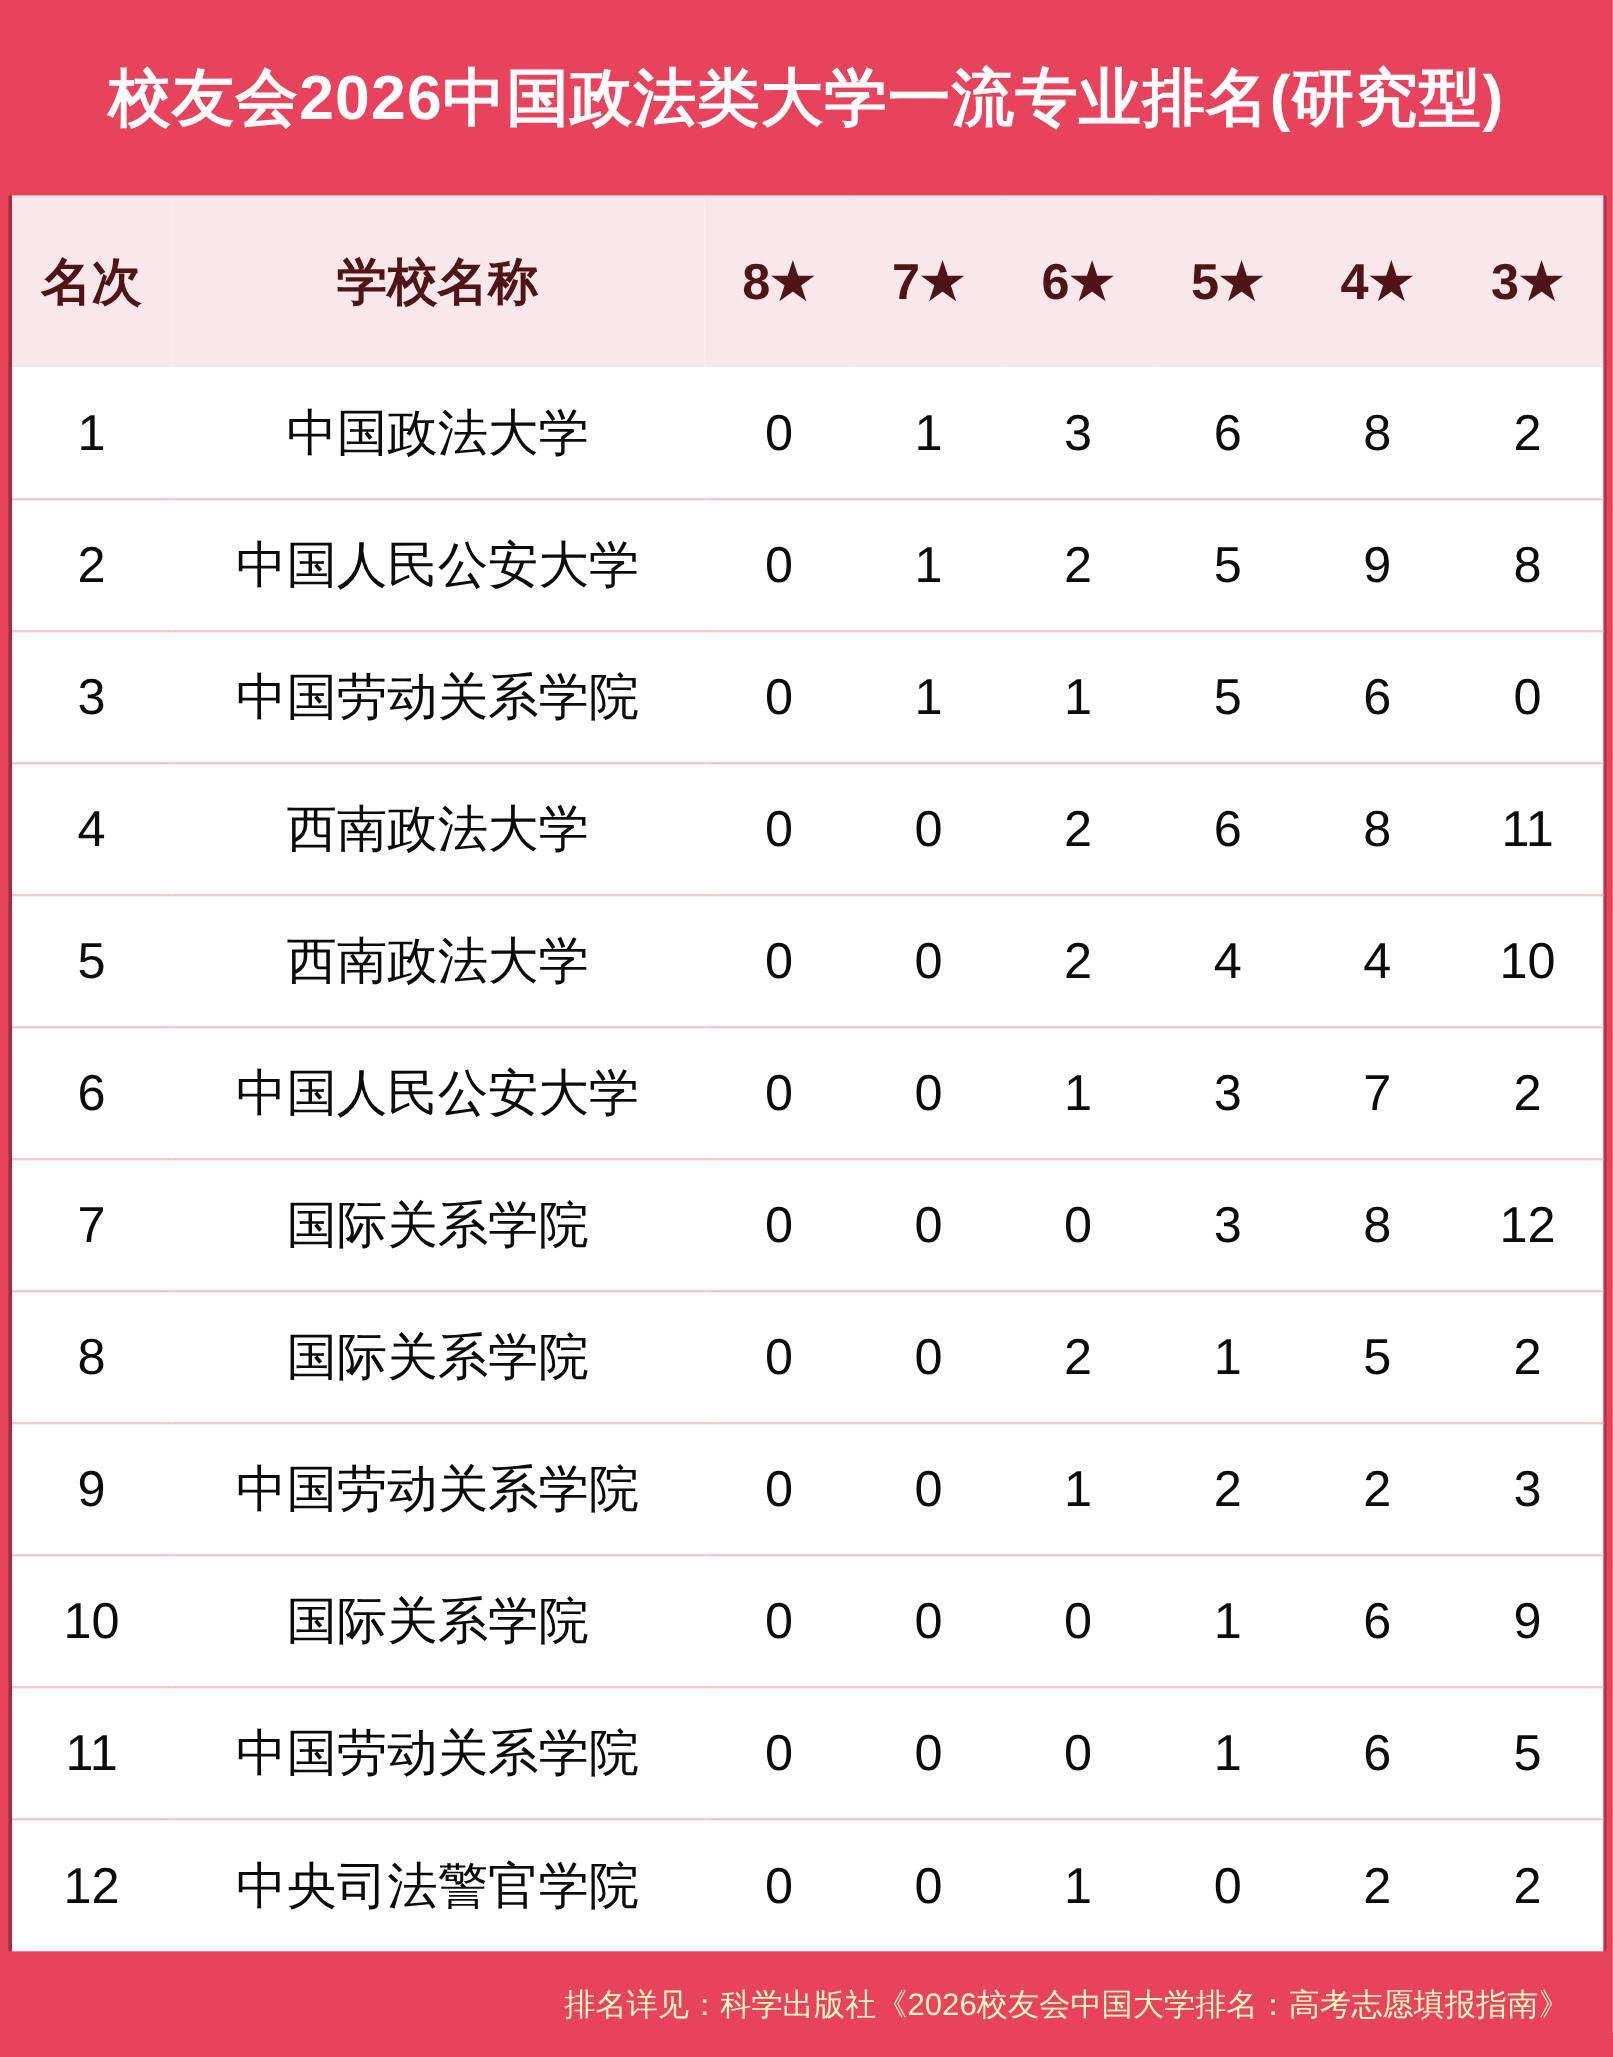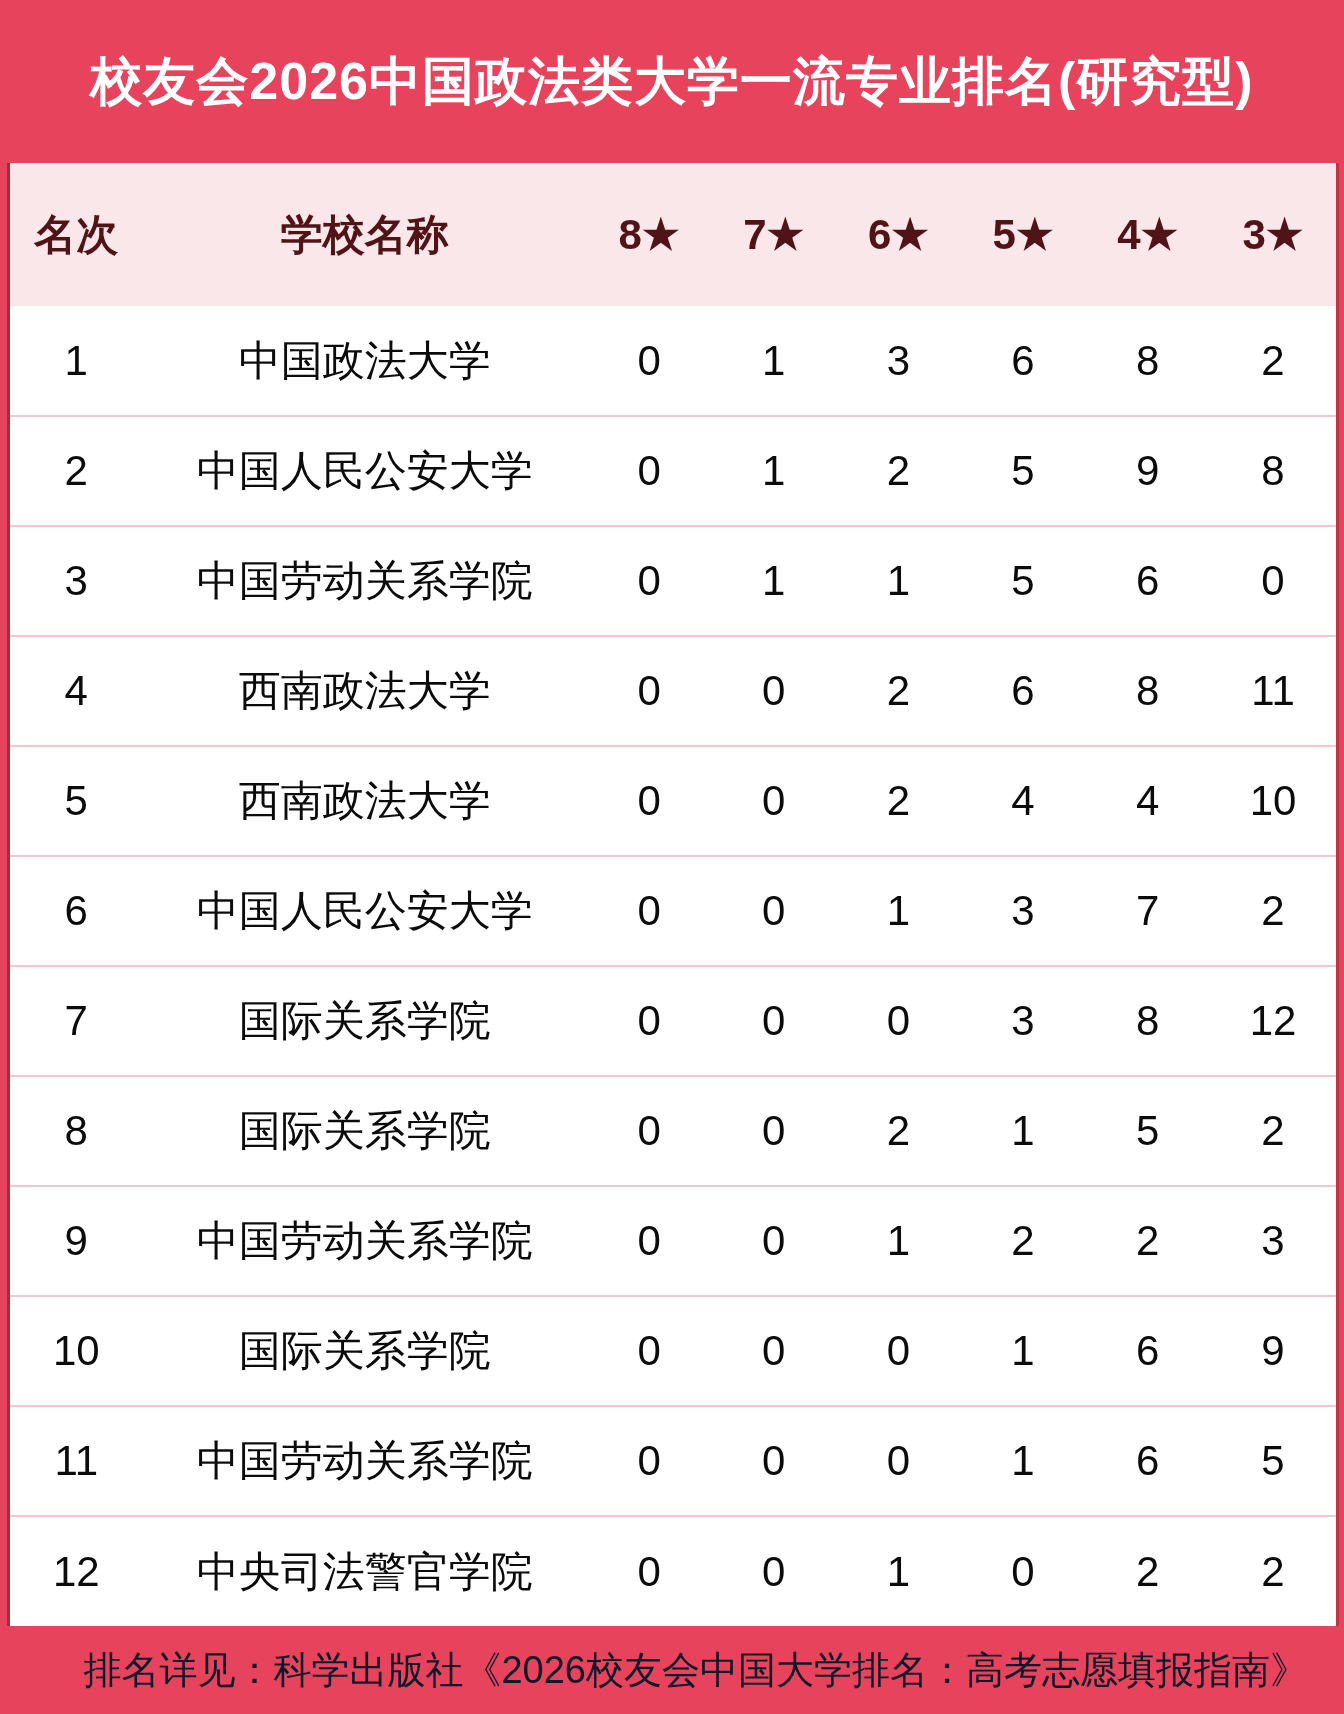--- a/index.html
+++ b/index.html
@@ -34,21 +34,21 @@
   tbody tr + tr td{border-top:2px solid #F4C6CF;}
   td{
     font-size:42px;color:#0B0B0B;text-align:center;
     padding:0;white-space:nowrap;
   }
   .footer{
     flex:1 1 auto;
     display:flex;align-items:center;justify-content:flex-end;
     padding-right:36px;box-sizing:border-box;
   }
-  .footer span{color:#0f172a;font-size:38px;white-space:nowrap;}
+  .footer span{color:#fef9c3;font-size:26px;white-space:nowrap;}
 </style>
 </head>
 <body>
 
 <div class="page">
   <div class="title-bar">
     <h1>校友会2026中国政法类大学一流专业排名(研究型)</h1>
   </div>
 
   <div class="panel">

